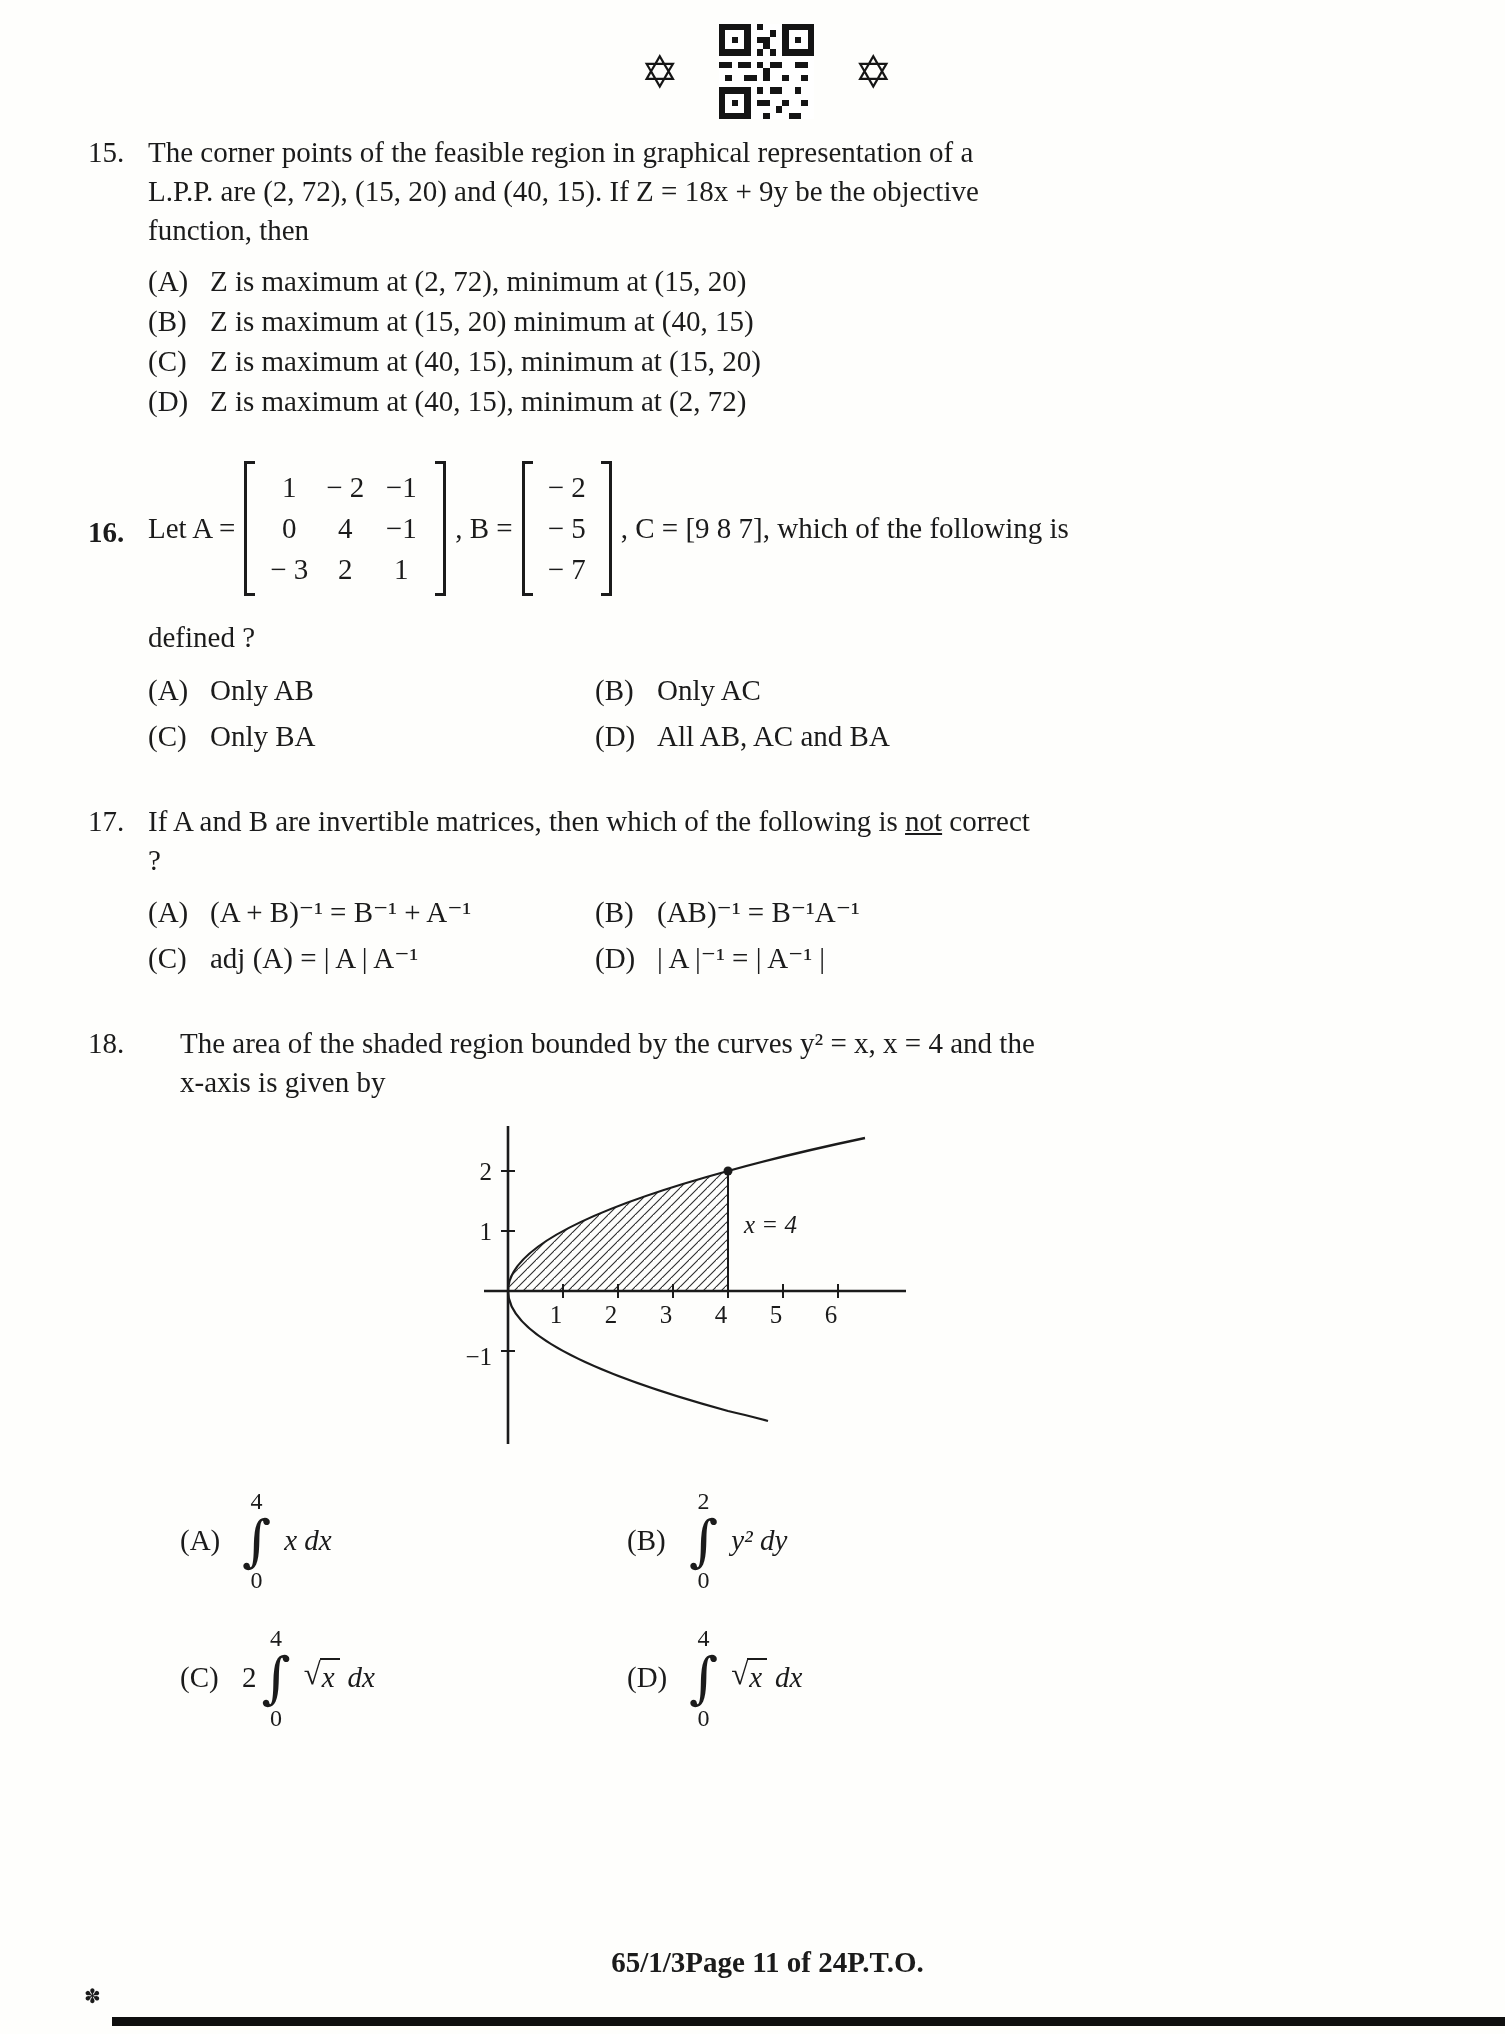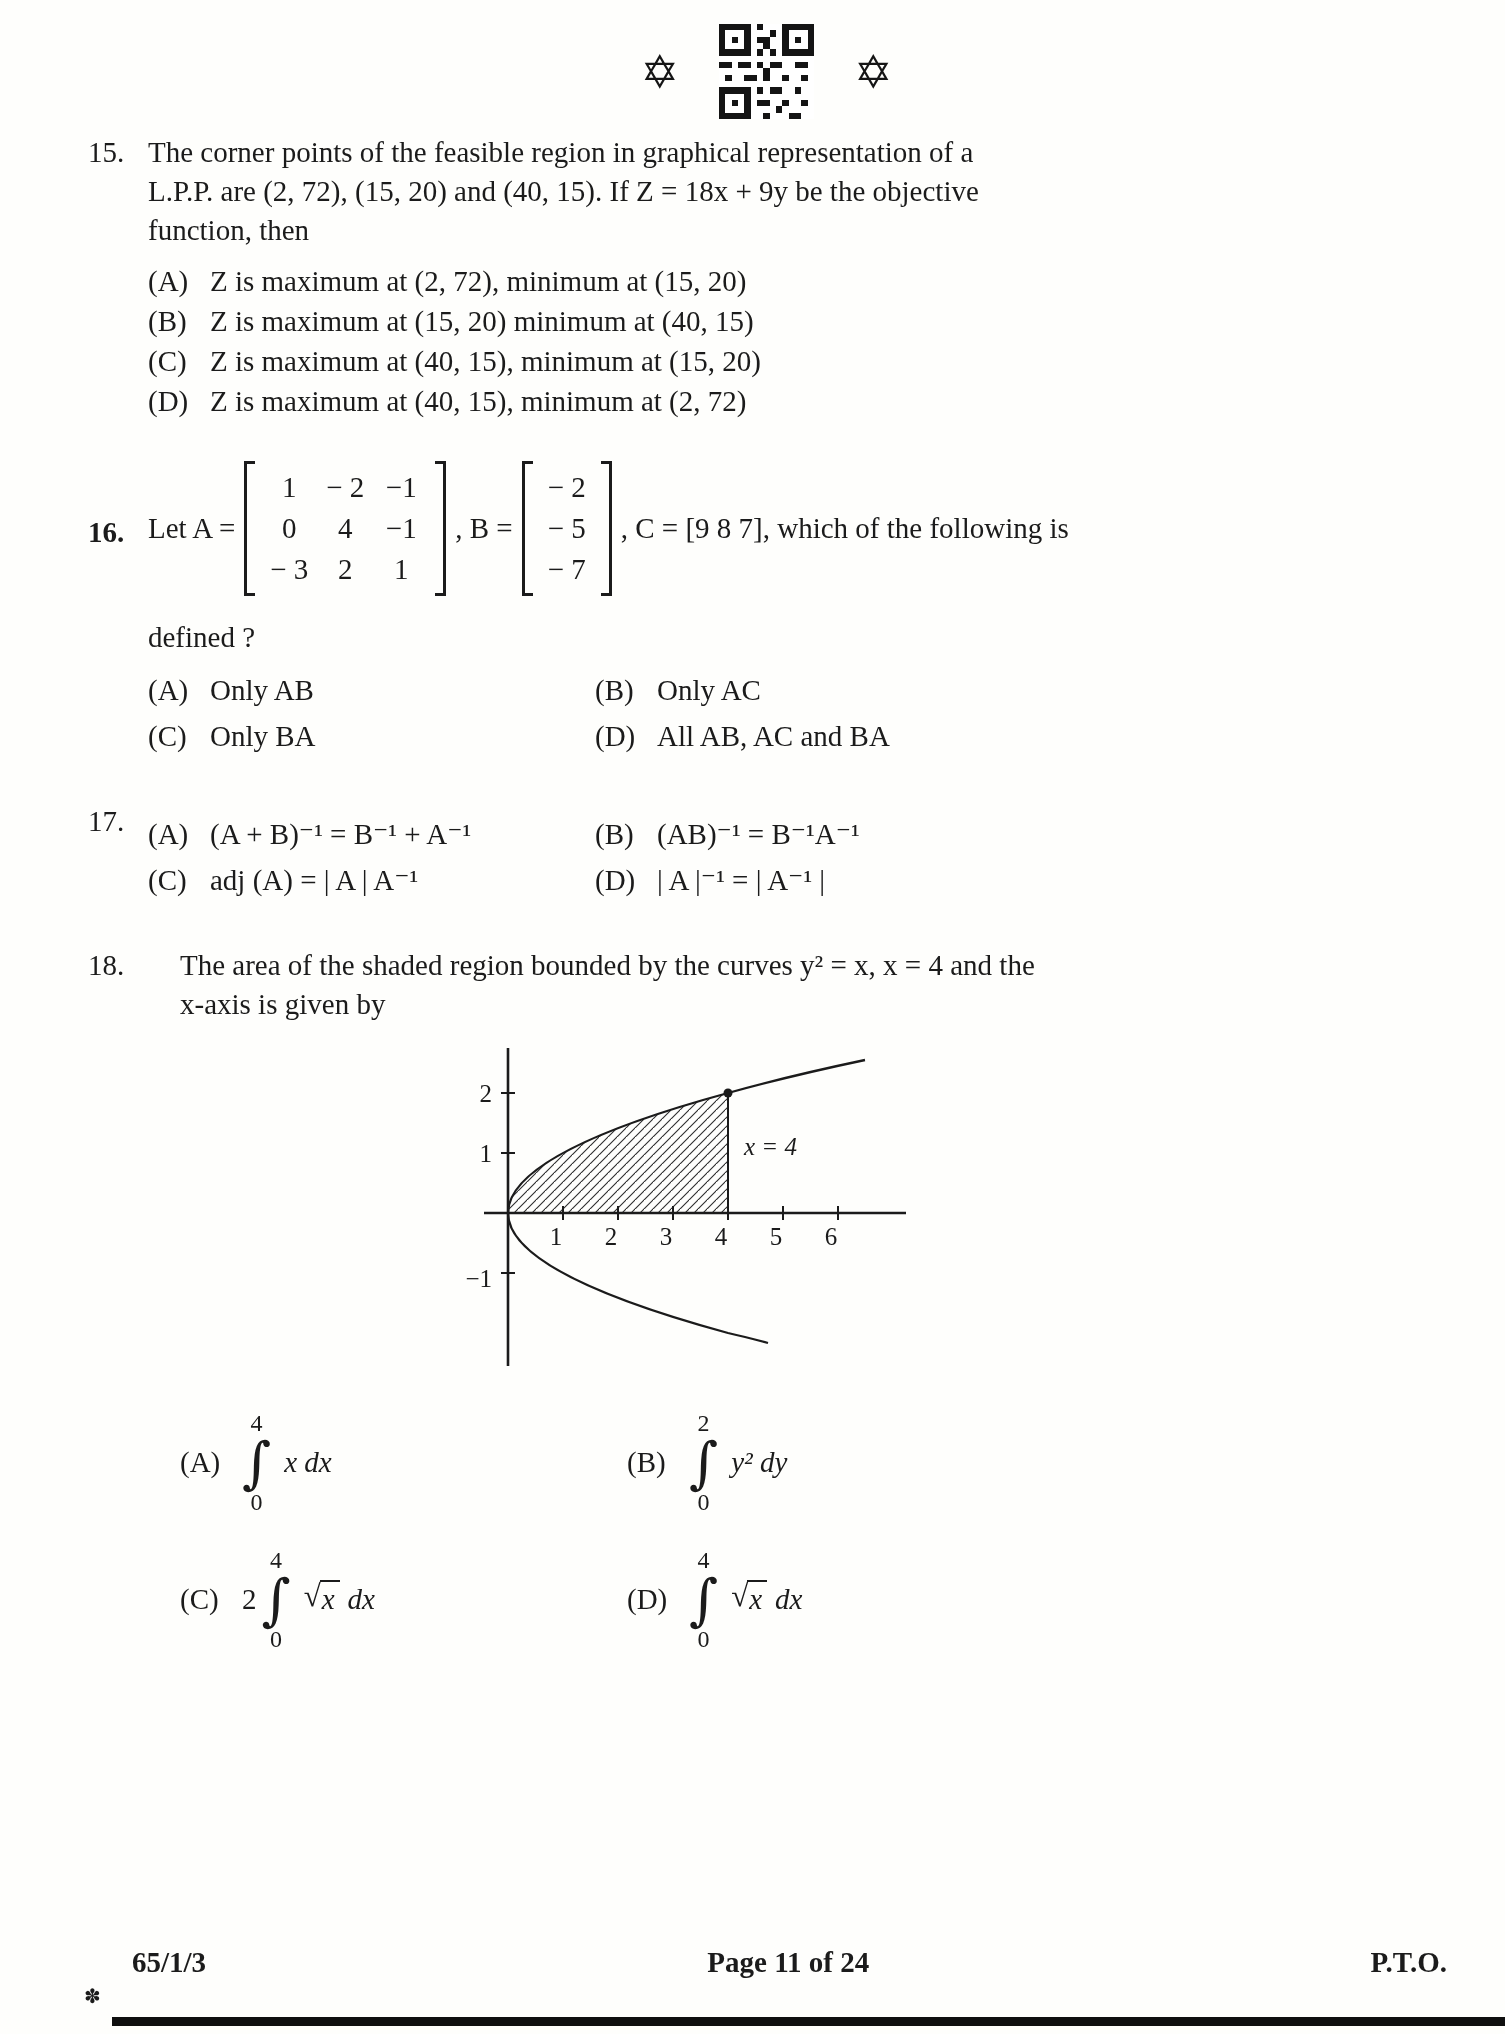--- a/index.html
+++ b/index.html
@@ -52,22 +52,22 @@
   .int-wrap { display:inline-flex; flex-direction:column; align-items:center; line-height:1; }
   .int-limit { font-size:24px; line-height:1; }
   .int-sign { font-size:56px; line-height:.95; padding:1px 0; font-family:"DejaVu Serif",serif; }
   .integrand { font-style:italic; margin-left:13px; }
   .sqrt-wrap { display:inline-flex; align-items:flex-start; }
   .sqrt-sign { font-style:normal; font-size:31px; line-height:1.05; }
   .radicand { border-top:2px solid #1b1b1b; line-height:1.15; padding:1px 5px 0 2px; margin-left:-1px; }
   .post { margin-left:8px; }
 
   
-  .footer { position:absolute; left:0; right:0; bottom:52px; display:flex; justify-content:space-between;
-            padding:0 58px 0 88px; font-weight:bold;margin-left:44px; }
+  .footer { position:absolute; left:0; right:0; bottom:52px; display:flex; justify-content:center;
+            padding:0 58px 0 88px; font-weight:bold; }
   .ornament { position:absolute; left:84px; bottom:24px; font-size:20px; font-family:"DejaVu Sans",sans-serif; }
   .bottom-bar { position:absolute; left:112px; right:0; bottom:8px; height:9px; background:#0f0f0f; }
 
   
   #q15 { margin-top:14px; }
   #q16 { margin-top:40px; }
   #q17 { margin-top:46px; }
   #q18 { margin-top:46px;gap:32px; }
 </style>
 </head>
@@ -199,20 +199,21 @@
             <span class="opt-label">(D)</span>
             <span class="opt-text">All AB, AC and BA</span>
           </div>
         </div>
       </div>
     </div>
 
     <div class="question" id="q17">
       <span class="q-num">17.</span>
       <div class="q-body">
+        <p class="q-text"><span>If A and B are invertible matrices, then which of the following is </span><span class="u">not</span><span> correct ?</span></p>
         <div class="opt-2col">
           <div class="opt">
             <span class="opt-label">(A)</span>
             <span class="opt-text">(A + B)⁻¹ = B⁻¹ + A⁻¹</span>
           </div>
           <div class="opt">
             <span class="opt-label">(B)</span>
             <span class="opt-text">(AB)⁻¹ = B⁻¹A⁻¹</span>
           </div>
           <div class="opt">

